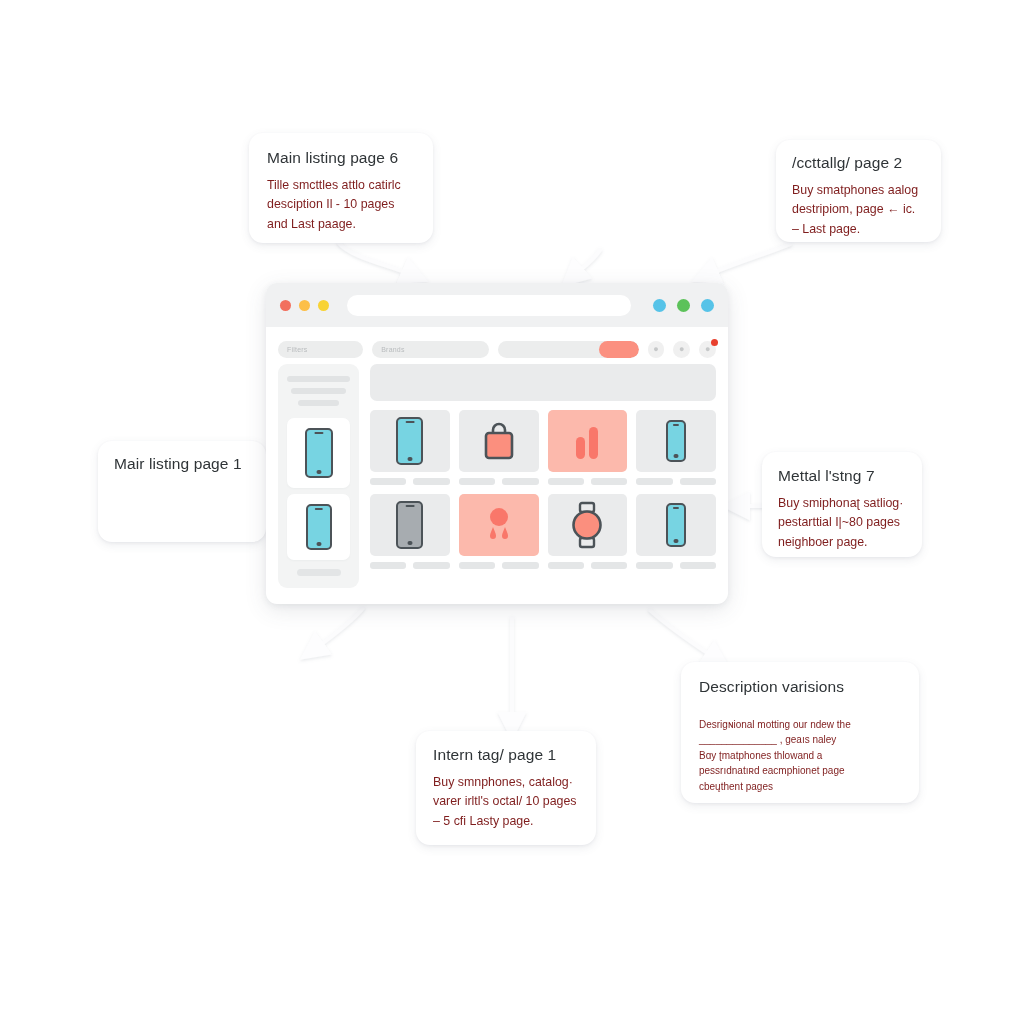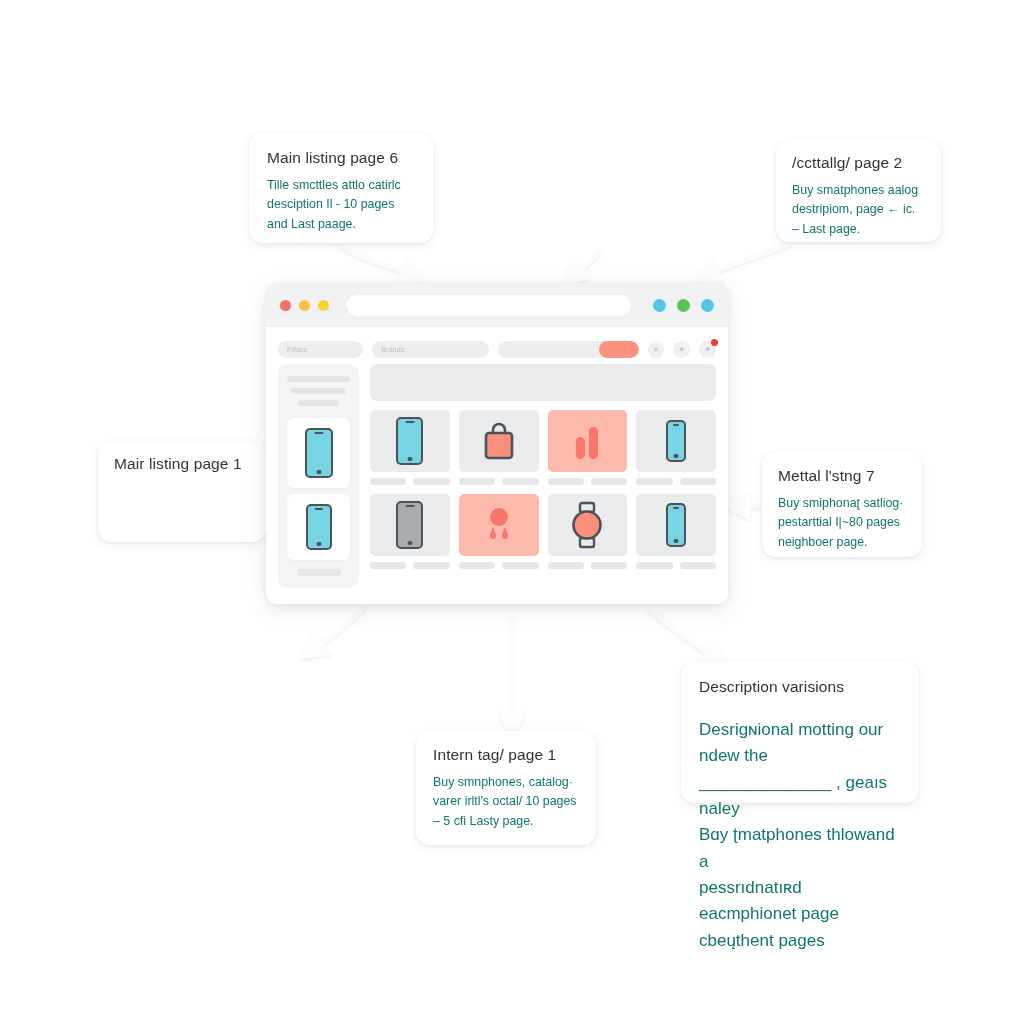--- a/index.html
+++ b/index.html
@@ -30,21 +30,21 @@
   .callout .c-title{
     font-size:15.5px;
     color:#2f3437;
     letter-spacing:.1px;
     margin:0 0 9px 0;
     line-height:1.15;
     white-space:nowrap;
   }
   .callout .c-body{
     font-size:12.4px;
-    color:#0f766e;
+    color:#7f1d1d;
     line-height:1.58;
     margin:0;
     white-space:pre-line;
   }
 
   
   #browser{
     position:absolute;
     left:266px;top:283px;
     width:462px;height:321px;
@@ -192,21 +192,21 @@
 
   <div class="callout" style="left:416px;top:731px;width:180px;height:114px;padding:15px 17px;">
     <div class="c-title">Intern tag/ page 1</div>
     <div class="c-body">Buy smnphones, catalog·
 varer irltl's octal/ 10 pages
 – 5 cfi Lasty page.</div>
   </div>
 
   <div class="callout" style="left:681px;top:662px;width:238px;height:141px;padding:16px 18px;">
     <div class="c-title">Description varisions</div>
-    <div class="c-body" style="font-size:17px;line-height:1.55;margin-top:21px;">Desrigɴional motting our ndew the
+    <div class="c-body" style="font-size:10px;line-height:1.55;margin-top:21px;">Desrigɴional motting our ndew the
 ______________ , geaıs naley
 Bɑy ʈmatphones thlowand a
 pessrıdnatıʀd eacmphionet page
 cbеųthent pages</div>
   </div>
 
   <div id="browser">
 
     <div class="chrome">
       <div class="dots">

